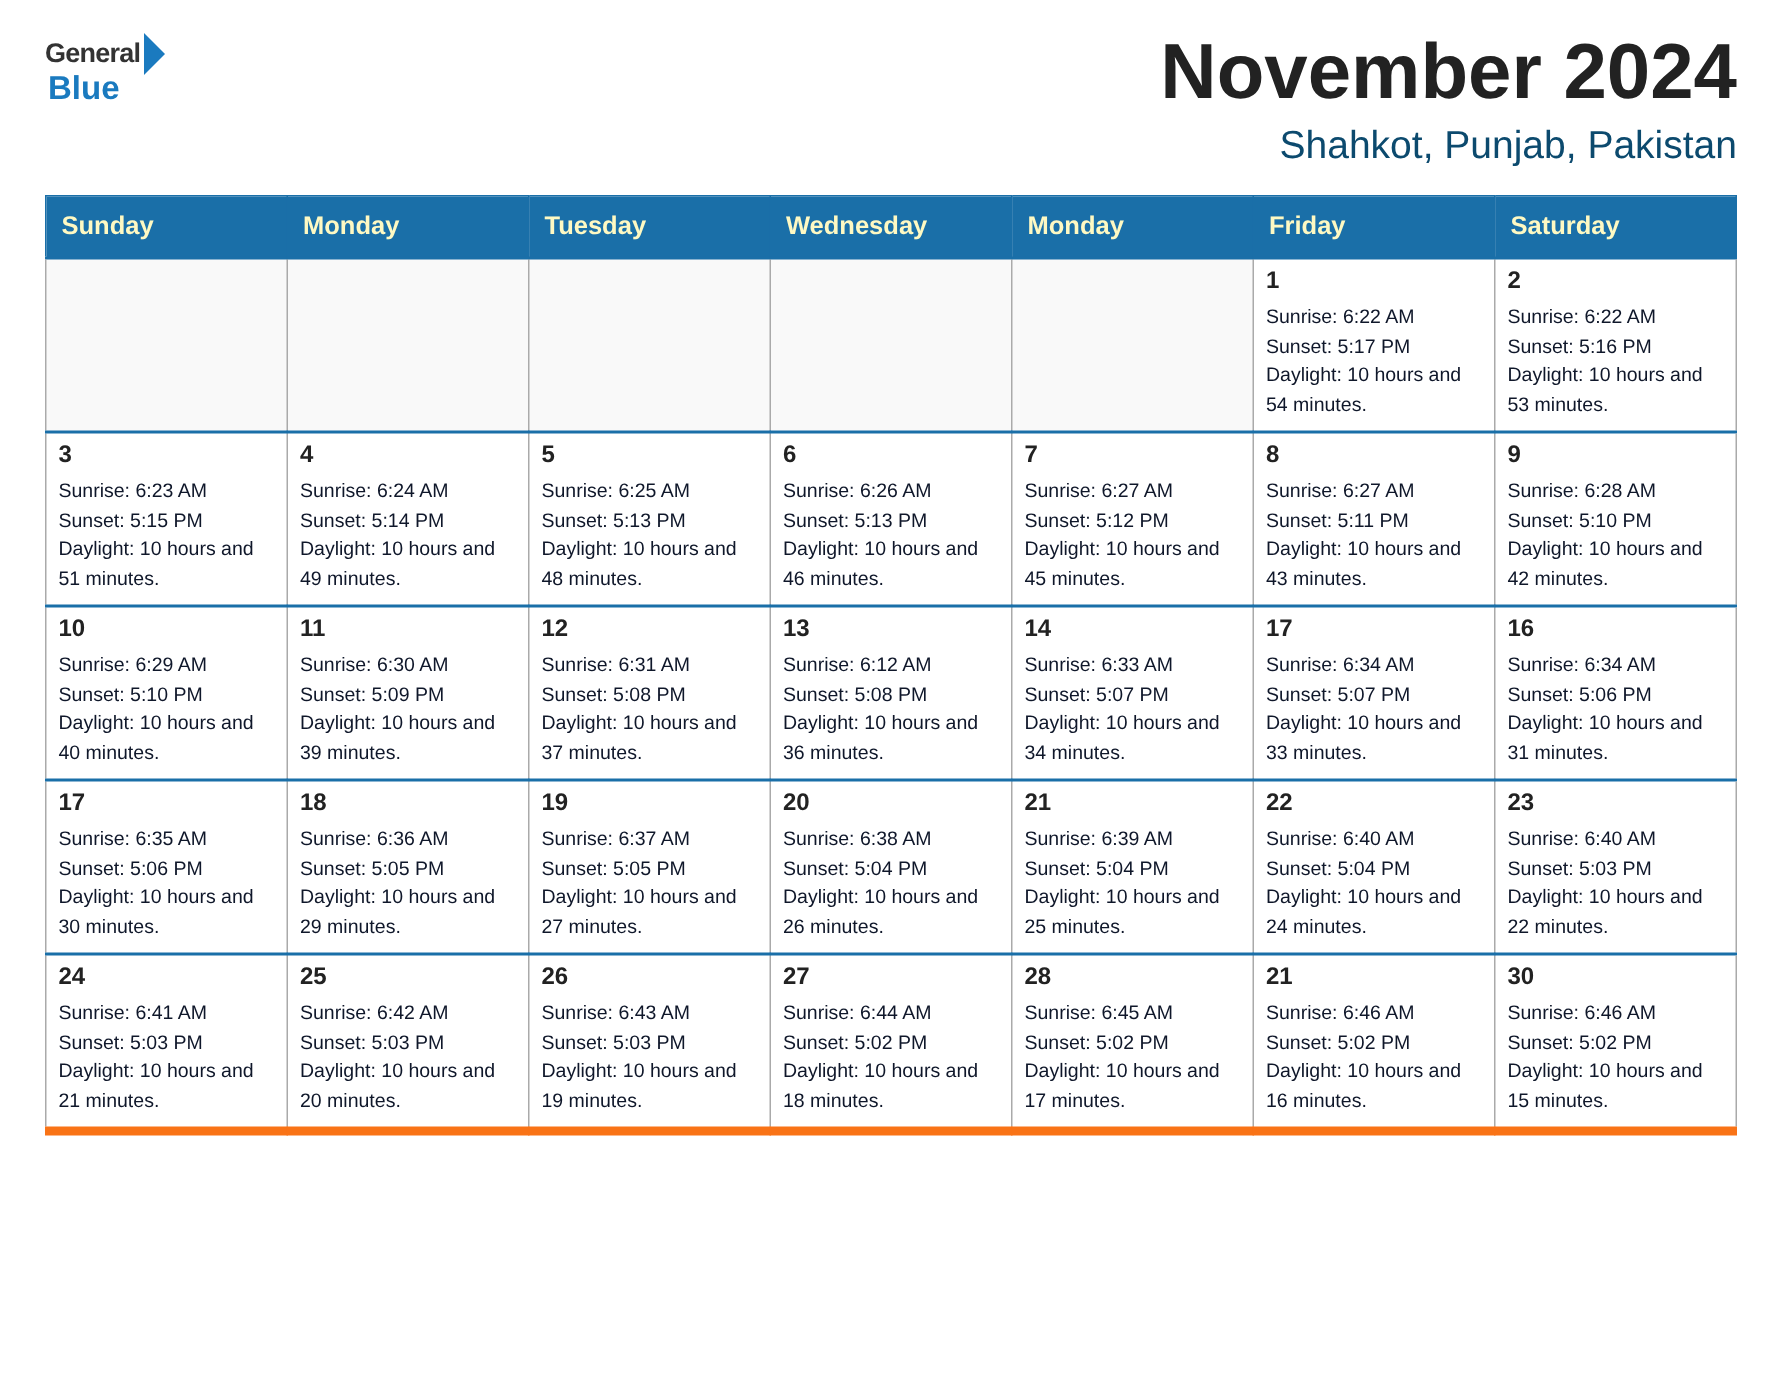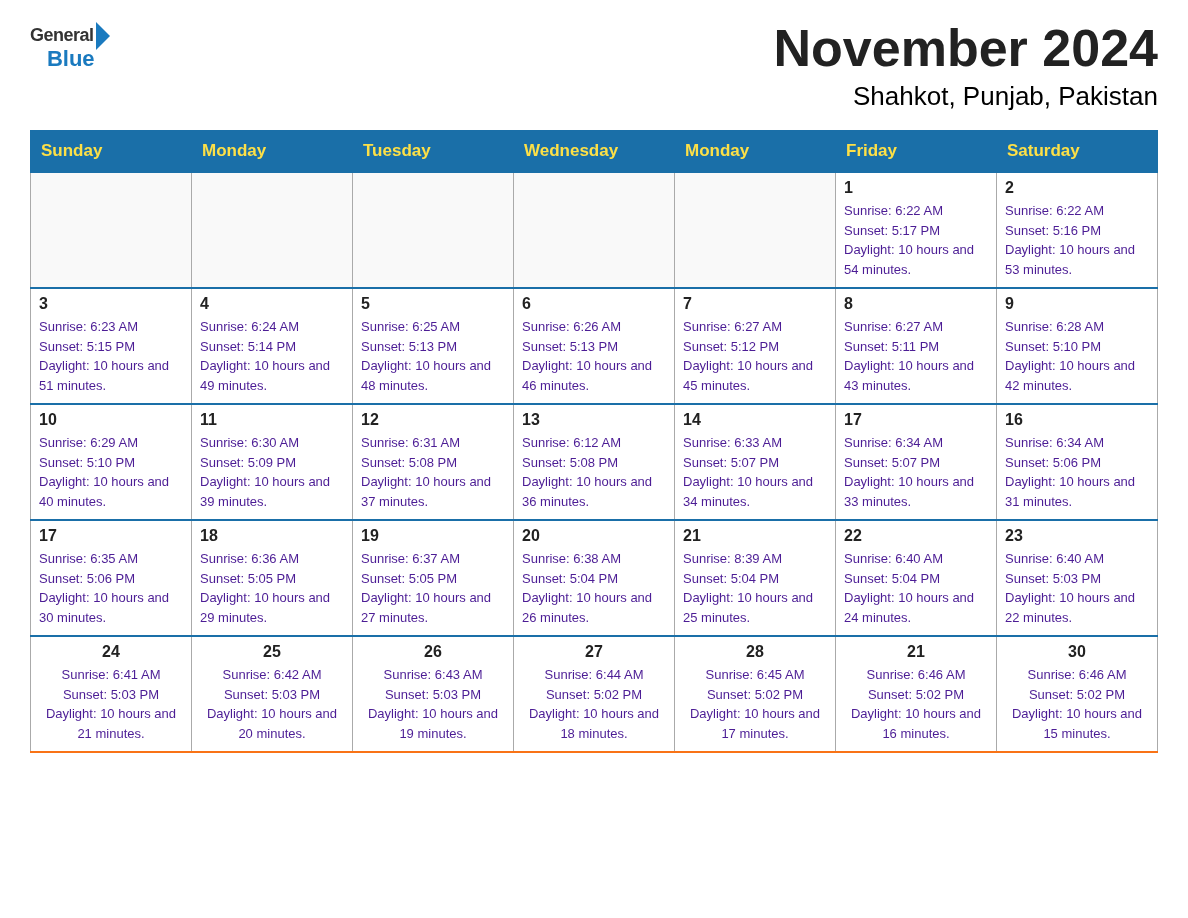--- a/index.html
+++ b/index.html
@@ -41,31 +41,31 @@
       text-align: right;
     }
     .main-title {
       font-size: 52px;
       font-weight: bold;
       color: #222;
       line-height: 1.1;
     }
     .subtitle {
       font-size: 26px;
-      color: #000000;
+      color: #0c4a6e;
       margin-top: 4px;
     }
     .calendar {
       width: 100%;
       border-collapse: collapse;
       border: 1.5px solid #1a6fa8;
     }
     .calendar th {
       background-color: #1a6fa8;
-      color: #fde047;
+      color: #fef9c3;
       font-size: 17px;
       font-weight: bold;
       text-align: left;
       padding: 10px 10px;
       border: 1px solid #1a6fa8;
     }
     .calendar td {
       vertical-align: top;
       padding: 6px 8px 8px 8px;
       border: 1px solid #aaa;
@@ -76,41 +76,40 @@
       border-bottom: 2px solid #1a6fa8;
     }
     .day-number {
       font-size: 16px;
       font-weight: bold;
       color: #222;
       margin-bottom: 4px;
     }
     .day-info {
       font-size: 13px;
-      color: #4c1d95;
+      color: #0f172a;
       line-height: 1.5;
     }
     .empty-cell {
       background: #f9f9f9;
     }
     .calendar tbody tr:last-child {
-      border-bottom: 2px solid #f97316;
-      text-align: center;
+      border-bottom: 6px solid #f97316;
     }
     .logo-wrapper {
       display: flex;
       flex-direction: column;
     }
     .logo-row1 {
       display: flex;
       align-items: center;
     }
     .logo-row2 {
       display: flex;
-      justify-content: center;
+      justify-content: flex-start;
       margin-top: -4px;
     }
   </style>
 </head>
 <body>
 
 <div class="header">
   <div class="logo-wrapper">
     <div class="logo-row1">
       <span class="logo-general">General</span>
@@ -266,21 +265,21 @@
 Daylight: 10 hours and 27 minutes.</div>
         </td>
         <td>
           <div class="day-number">20</div>
           <div class="day-info" style="white-space: pre-line;">Sunrise: 6:38 AM
 Sunset: 5:04 PM
 Daylight: 10 hours and 26 minutes.</div>
         </td>
         <td>
           <div class="day-number">21</div>
-          <div class="day-info" style="white-space: pre-line;">Sunrise: 8:39 AM
+          <div class="day-info" style="white-space: pre-line;">Sunrise: 6:39 AM
 Sunset: 5:04 PM
 Daylight: 10 hours and 25 minutes.</div>
         </td>
         <td>
           <div class="day-number">22</div>
           <div class="day-info" style="white-space: pre-line;">Sunrise: 6:40 AM
 Sunset: 5:04 PM
 Daylight: 10 hours and 24 minutes.</div>
         </td>
         <td>

